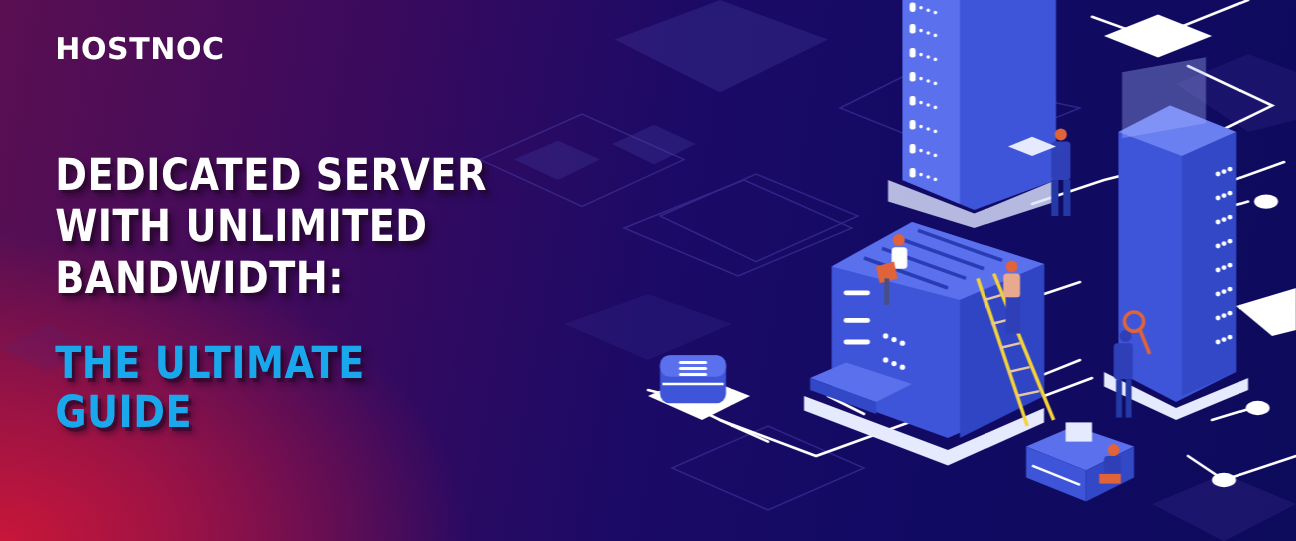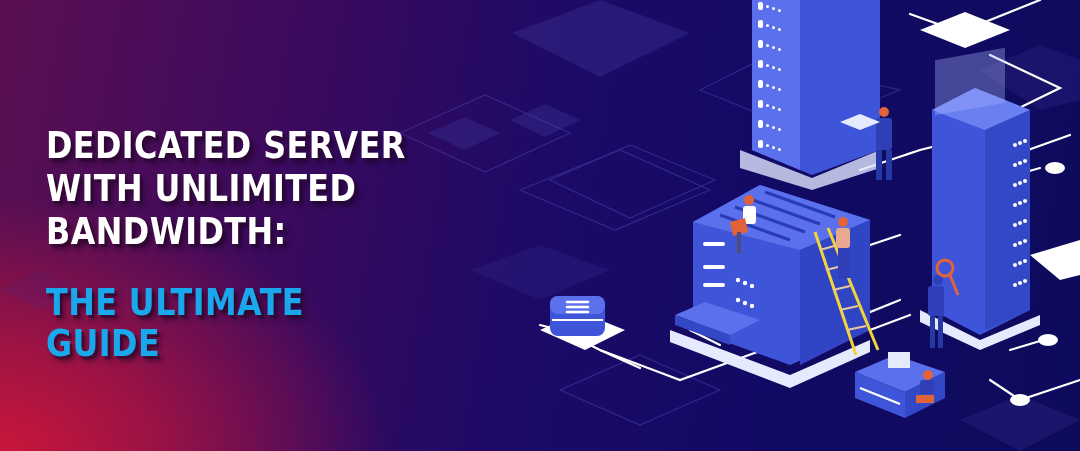--- a/index.html
+++ b/index.html
@@ -239,20 +239,21 @@
       <rect x="550" y="296" width="55" height="18" rx="8" fill="#5b70ec"></rect>
       <line x1="552" y1="320" x2="603" y2="320" stroke="#ffffff" stroke-width="2"></line>
       <g stroke="#ffffff" stroke-width="2.5" stroke-linecap="round">
         <line x1="567" y1="302" x2="588" y2="302"></line>
         <line x1="567" y1="307" x2="588" y2="307"></line>
         <line x1="567" y1="312" x2="588" y2="312"></line>
       </g>
     </g>
   </svg>
 
+  <div class="logo">HOSTNOC</div>
 
   <h1 class="headline">
     <span>DEDICATED SERVER</span>
     <span>WITH UNLIMITED</span>
     <span>BANDWIDTH:</span>
   </h1>
 
   <h2 class="subhead">
     <span>THE ULTIMATE</span>
     <span>GUIDE</span>

